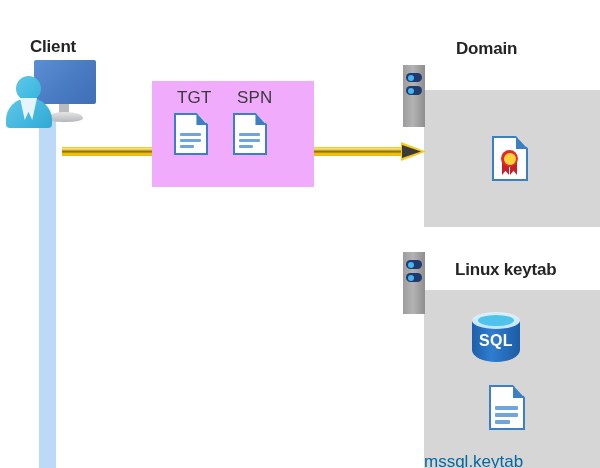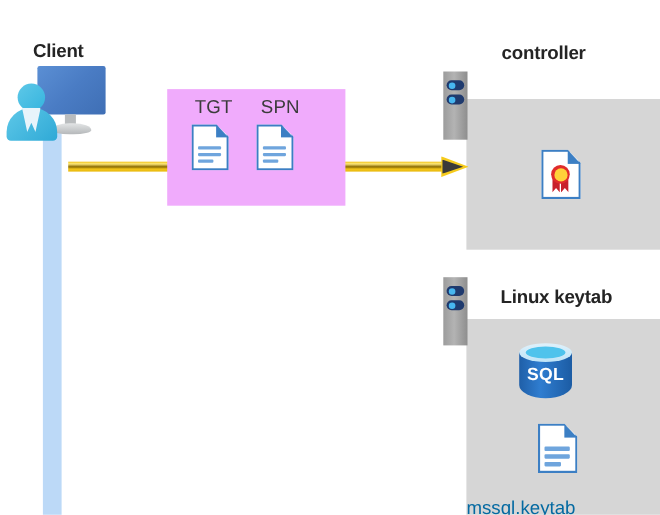--- a/index.html
+++ b/index.html
@@ -239,21 +239,21 @@
 
   <div class="rack" id="dc-rack">
     <div class="body"></div>
     <div class="bay b1"></div>
     <div class="led d1"></div>
     <div class="bay b2"></div>
     <div class="led d2"></div>
   </div>
 
   <div class="title" id="dc-title">
-    <div>controller</div>
+    <div>Domain</div>
   </div>
 
   <div id="cert">
     <div class="page"></div>
     <div class="fold"></div>
     <div class="ribbon-l"></div>
     <div class="ribbon-r"></div>
     <div class="seal"></div>
     <div class="seal-in"></div>
   </div>

